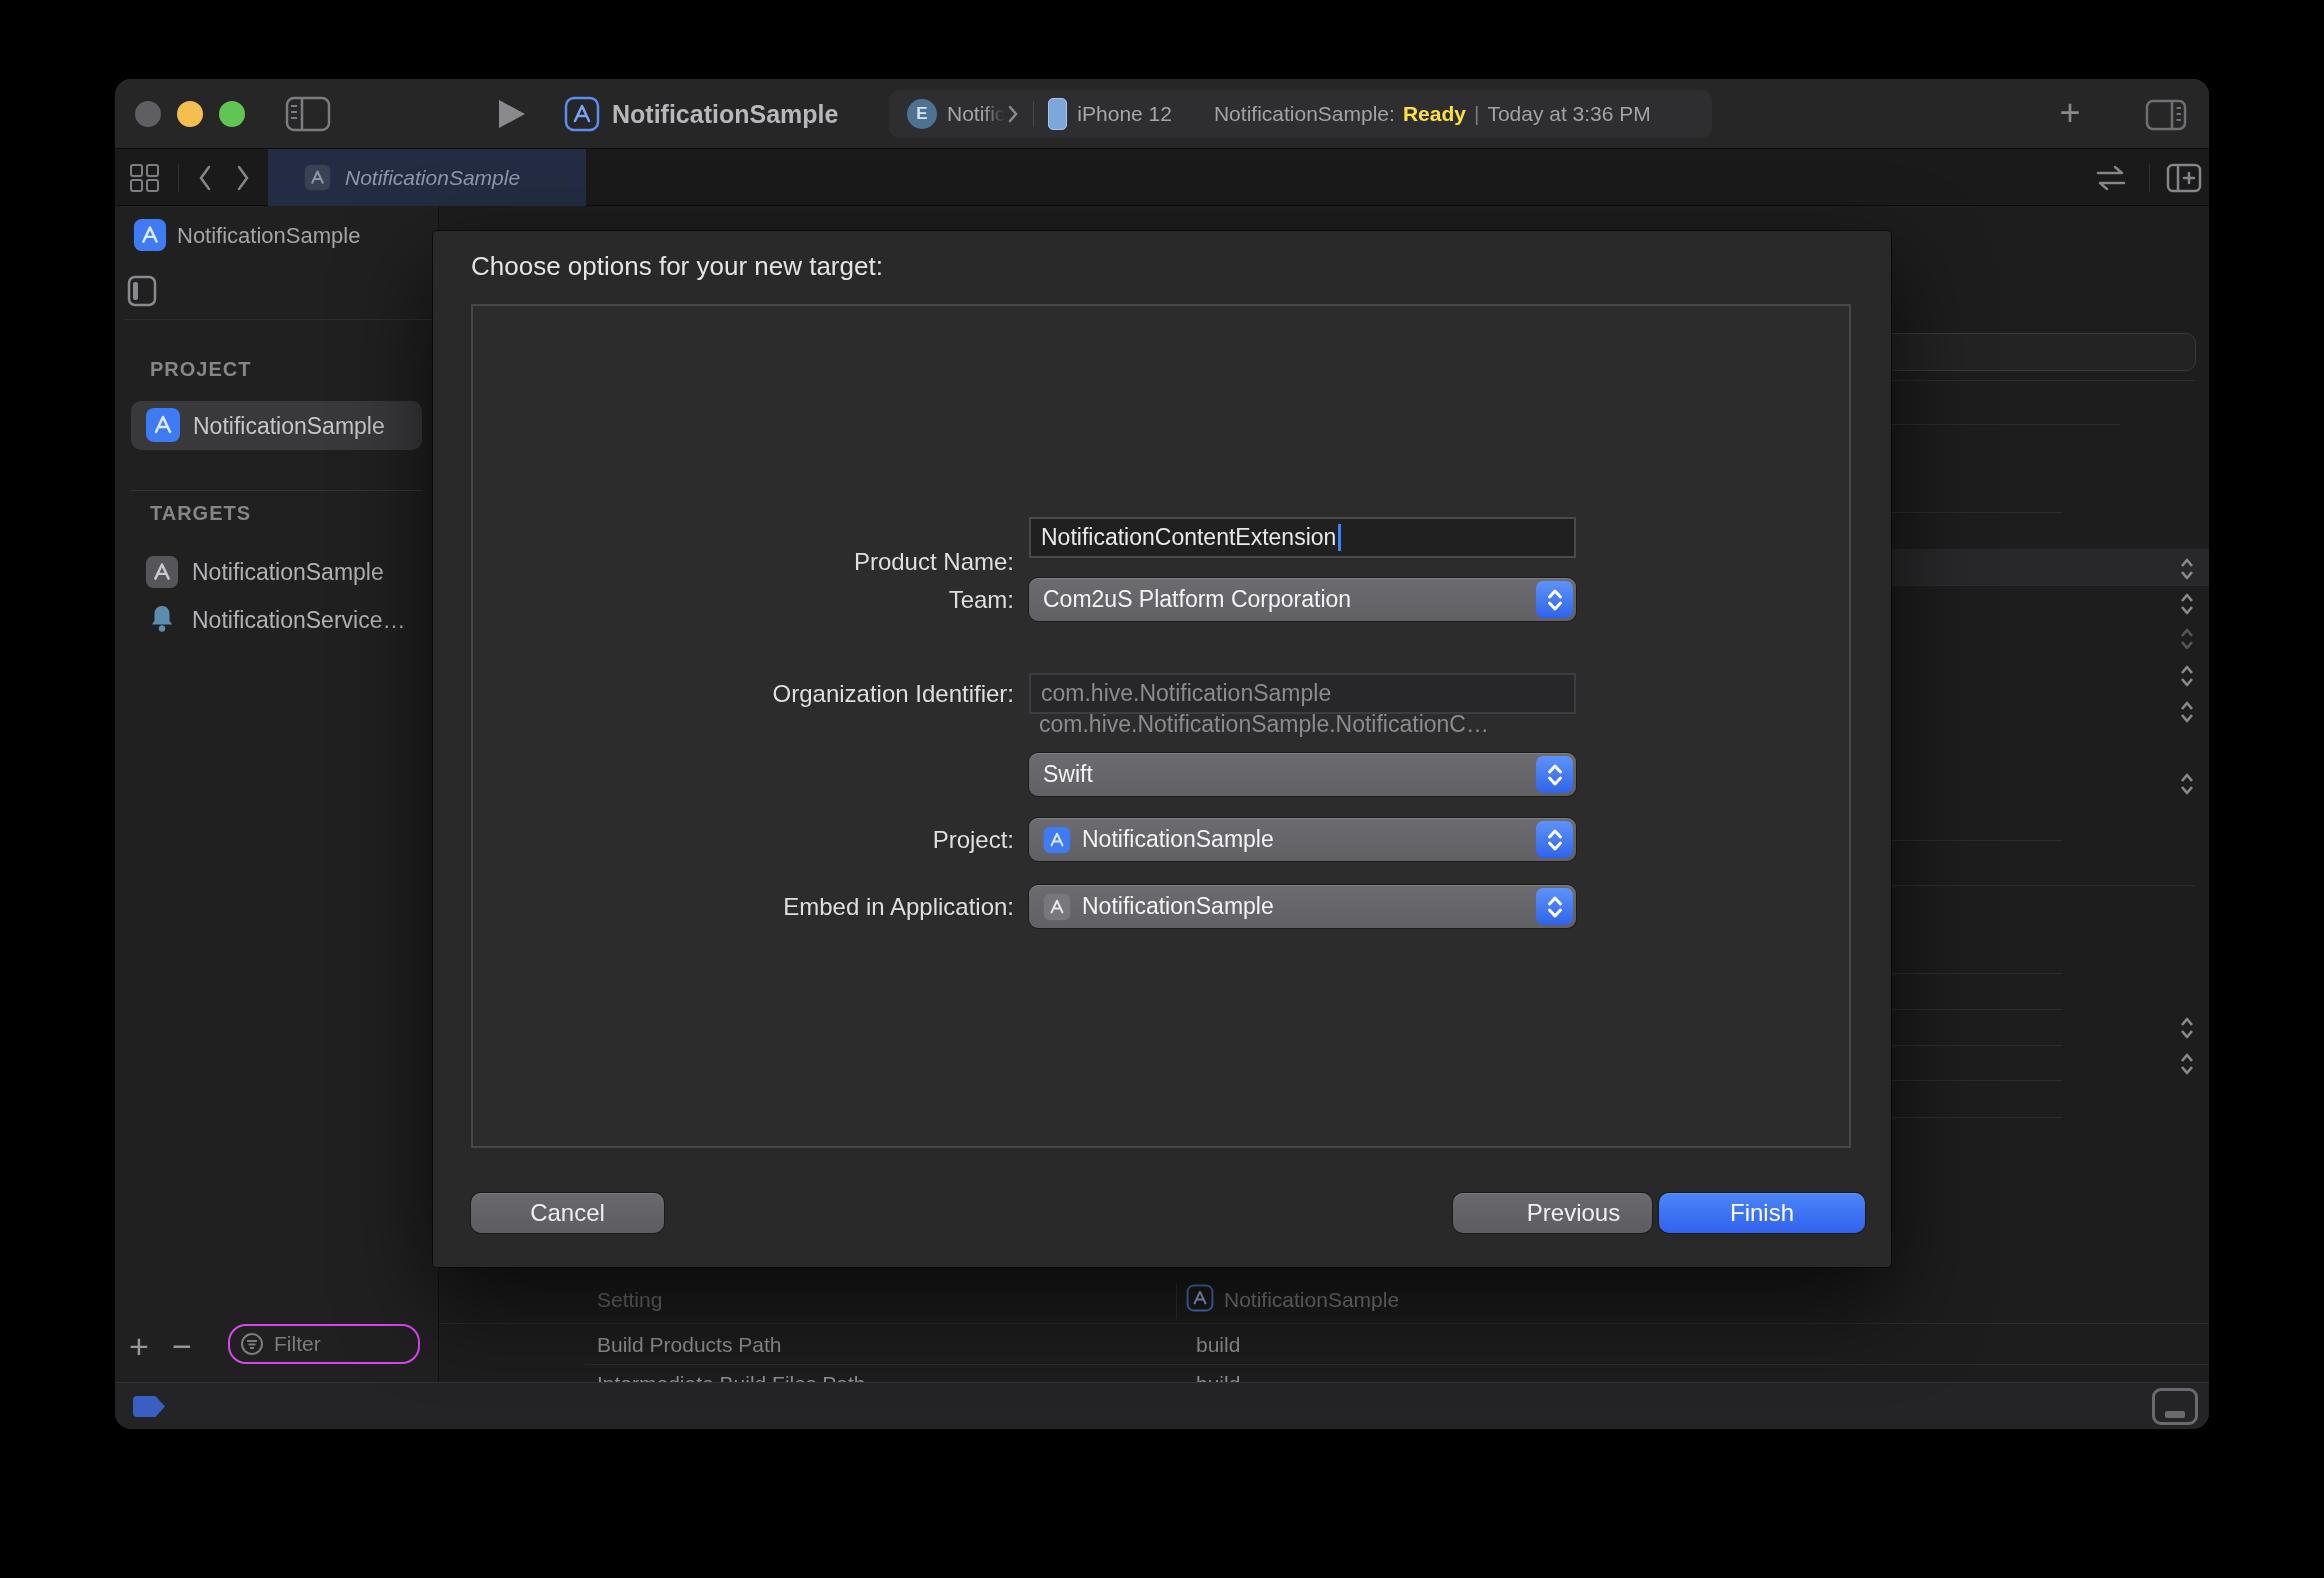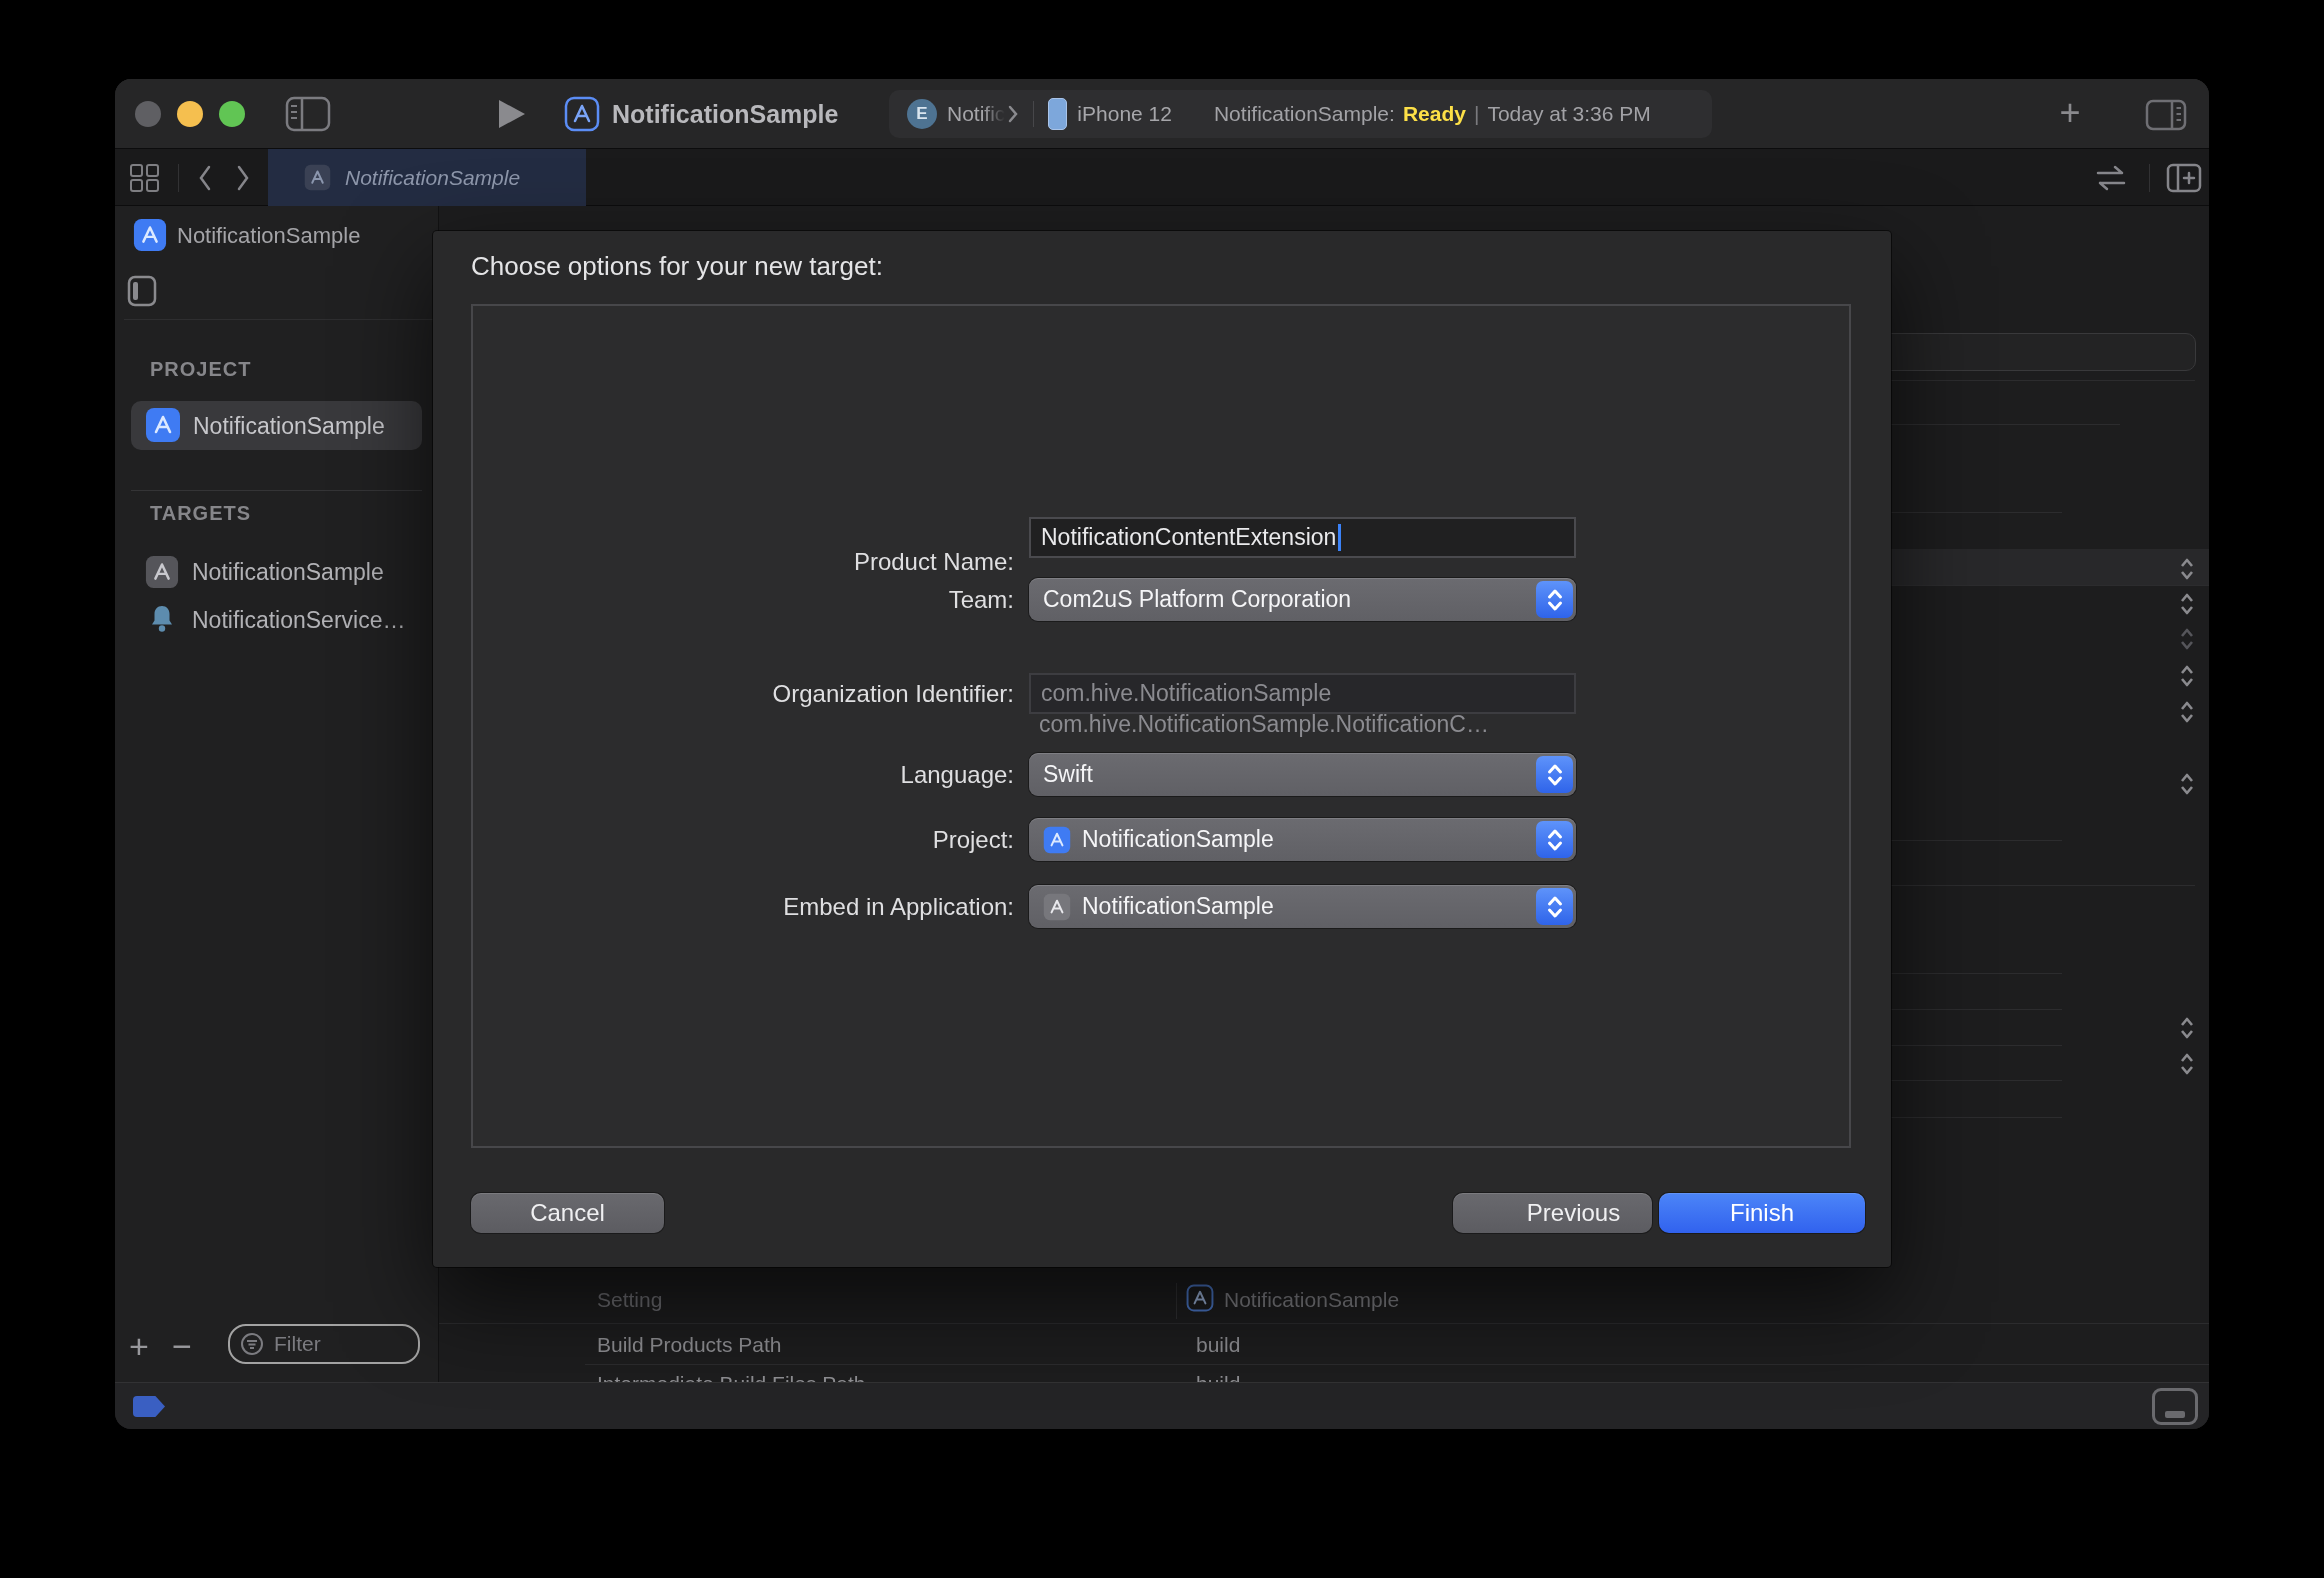--- a/index.html
+++ b/index.html
@@ -32,21 +32,21 @@
   .tab-label{margin-left:14px;font-size:21px;font-style:italic;color:#8d96aa;}
   .vdiv{position:absolute;width:1px;background:#323234;}
   
   .editor{position:absolute;left:0;top:127px;width:2094px;height:1176px;background:#1d1d1e;overflow:hidden;}
   .sidebar{position:absolute;left:0;top:0;width:324px;height:1176px;background:#202021;border-right:1px solid #121213;}
   .jump-label{position:absolute;left:62px;top:12px;height:36px;line-height:36px;font-size:22px;color:#a4a4a8;white-space:nowrap;}
   .sec-head{position:absolute;left:35px;font-size:20px;font-weight:bold;letter-spacing:1px;color:#86868a;}
   .side-row-sel{position:absolute;left:16px;top:195px;width:291px;height:49px;border-radius:10px;background:#39393c;}
   .side-label{font-size:23px;color:#b2b2b6;white-space:nowrap;}
   .hline{position:absolute;height:1px;background:#2c2c2e;}
-  .filter-field{position:absolute;left:113px;top:1118px;width:192px;height:40px;border:2px solid #a3a3a3;border-radius:18px;
+  .filter-field{position:absolute;left:113px;top:1118px;width:192px;height:40px;border:2px solid #d946ef;border-radius:18px;
     display:flex;align-items:center;padding:0 10px;}
   .filter-field input{background:transparent;border:none;outline:none;width:120px;font-size:21px;color:#9a9a9e;margin-left:8px;}
   .filter-field input::placeholder{color:#7b7b80;}
   .pm-btn{position:absolute;top:1123px;font-size:34px;font-weight:300;color:#98989c;line-height:34px;}
   .bgfield{position:absolute;background:#232324;border:1px solid #39393b;border-radius:10px;}
   .band{position:absolute;background:#28282a;}
   .stepper{position:absolute;width:18px;height:26px;}
   .tbl-text{position:absolute;font-size:21px;white-space:nowrap;}
   
   .bottombar{position:absolute;left:0;top:1303px;width:2094px;height:47px;background:#242426;border-top:1px solid #323234;}
@@ -314,21 +314,20 @@
         <div class="tfield disabled">
           <span>com.hive.NotificationSample</span>
         </div>
       </div>
 
       <div class="frow" style="top:402px;height:32px;">
         <div class="static-val">com.hive.NotificationSample.NotificationC…</div>
       </div>
 
       <div class="frow" style="top:447px;height:43px;">
-        <div class="flabel" style="line-height:43px;">Language:</div>
         <div class="popup">
           <span class="plabel">Swift</span>
           <div class="pcap">
             <svg width="20" height="28" viewBox="0 0 20 28">
                   <path d="M4.5 11 L10 5 L15.5 11 M4.5 17 L10 23 L15.5 17" fill="none" stroke="#fff" stroke-width="3" stroke-linecap="round" stroke-linejoin="round"></path>
                 </svg>
           </div>
         </div>
       </div>
 

